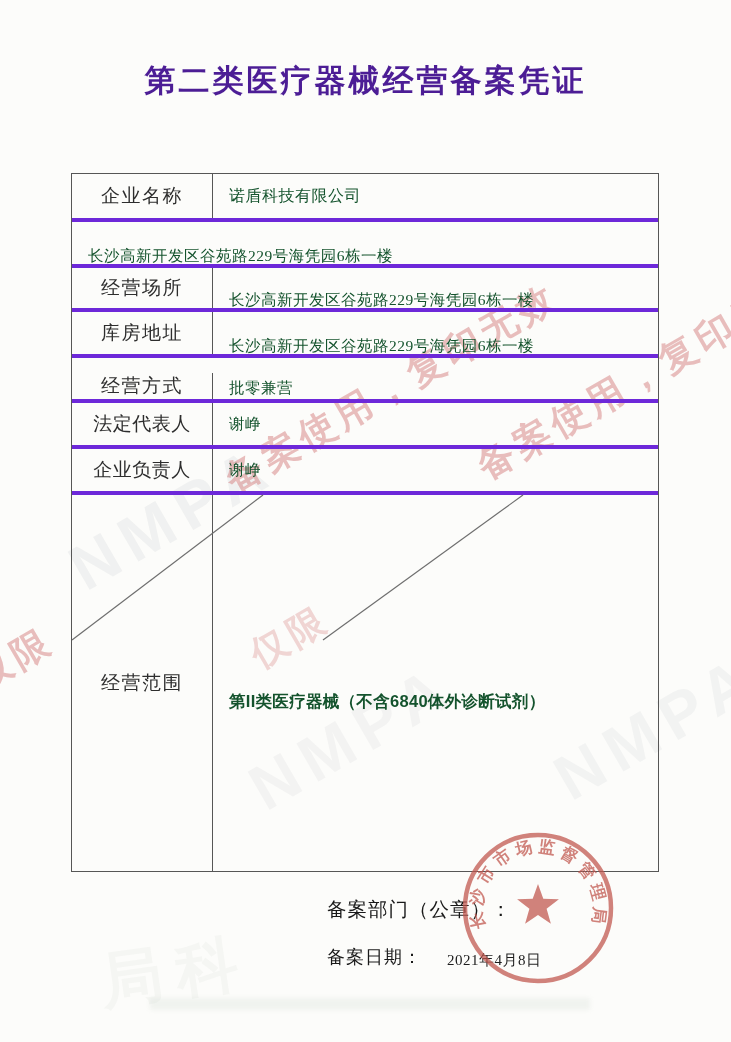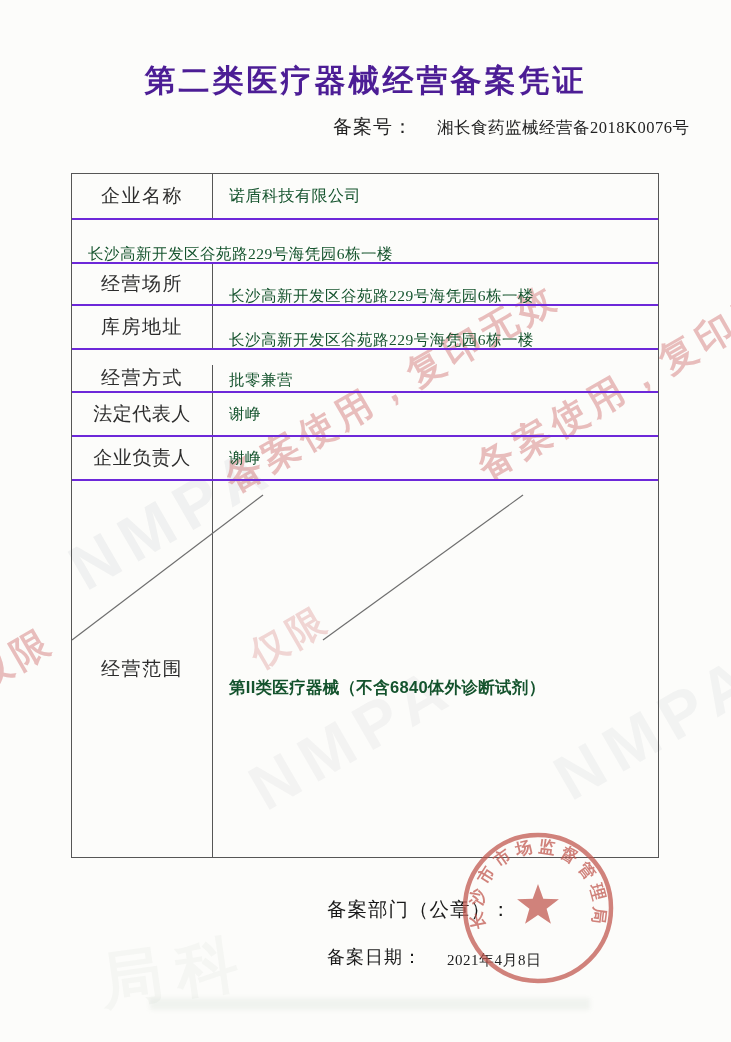--- a/index.html
+++ b/index.html
@@ -18,21 +18,21 @@
     position:absolute; left:333px; top:114px;
     display:flex; align-items:baseline;
   }
   .regno-label { font-size:19px; letter-spacing:1px; color:#222; }
   .regno-value { font-size:16.5px; margin-left:24px; letter-spacing:0.5px; color:#222; }
   
   .doc-table {
     position:absolute; left:71px; top:173px; width:586px;
     border:1px solid #565656; background:transparent;
   }
-  .row { display:flex; border-bottom:2px solid #6d28d9; }
+  .row { display:flex; border-bottom:4px solid #6d28d9; }
   .row:last-child { border-bottom:none; }
   .cell-label {
     width:141px; border-right:1px solid #565656; box-sizing:border-box;
     display:flex; align-items:center; justify-content:center;
     font-size:19px; letter-spacing:1.5px; color:#2d2d2d;
   }
   .cell-value {
     flex:1; padding-left:16px; box-sizing:border-box;
     display:flex; align-items:center;
     font-size:15.5px; color:#14532d; letter-spacing:0.5px;
@@ -88,24 +88,20 @@
   <div class="anticopy" style="left:545px; top:690px; color:rgba(188,194,198,0.15);">NMPA</div>
   <div class="emboss">局科</div>
   <div class="smudge"></div>
 
   <div class="wm wm-main" style="left:203px; top:363px;">备案使用，复印无效</div>
   <div class="wm wm-main" style="left:455px; top:350px;">备案使用，复印无效</div>
   <div class="wm wm-main" style="left:-28px; top:634px;">仅限</div>
   <div class="wm wm-faint" style="left:248px; top:612px;">仅限</div>
 
   <div class="doc-title">第二类医疗器械经营备案凭证</div>
-  <div class="regno-line">
-    <span class="regno-label">备案号：</span>
-    <span class="regno-value">湘长食药监械经营备2018K0076号</span>
-  </div>
 
   <div class="doc-table">
     <div class="row r0">
       <div class="cell-label">企业名称</div>
       <div class="cell-value">诺盾科技有限公司</div>
     </div>
     <div class="row r1">
       <div class="cell-value v-bottom">长沙高新开发区谷苑路229号海凭园6栋一楼</div>
     </div>
     <div class="row r2">

